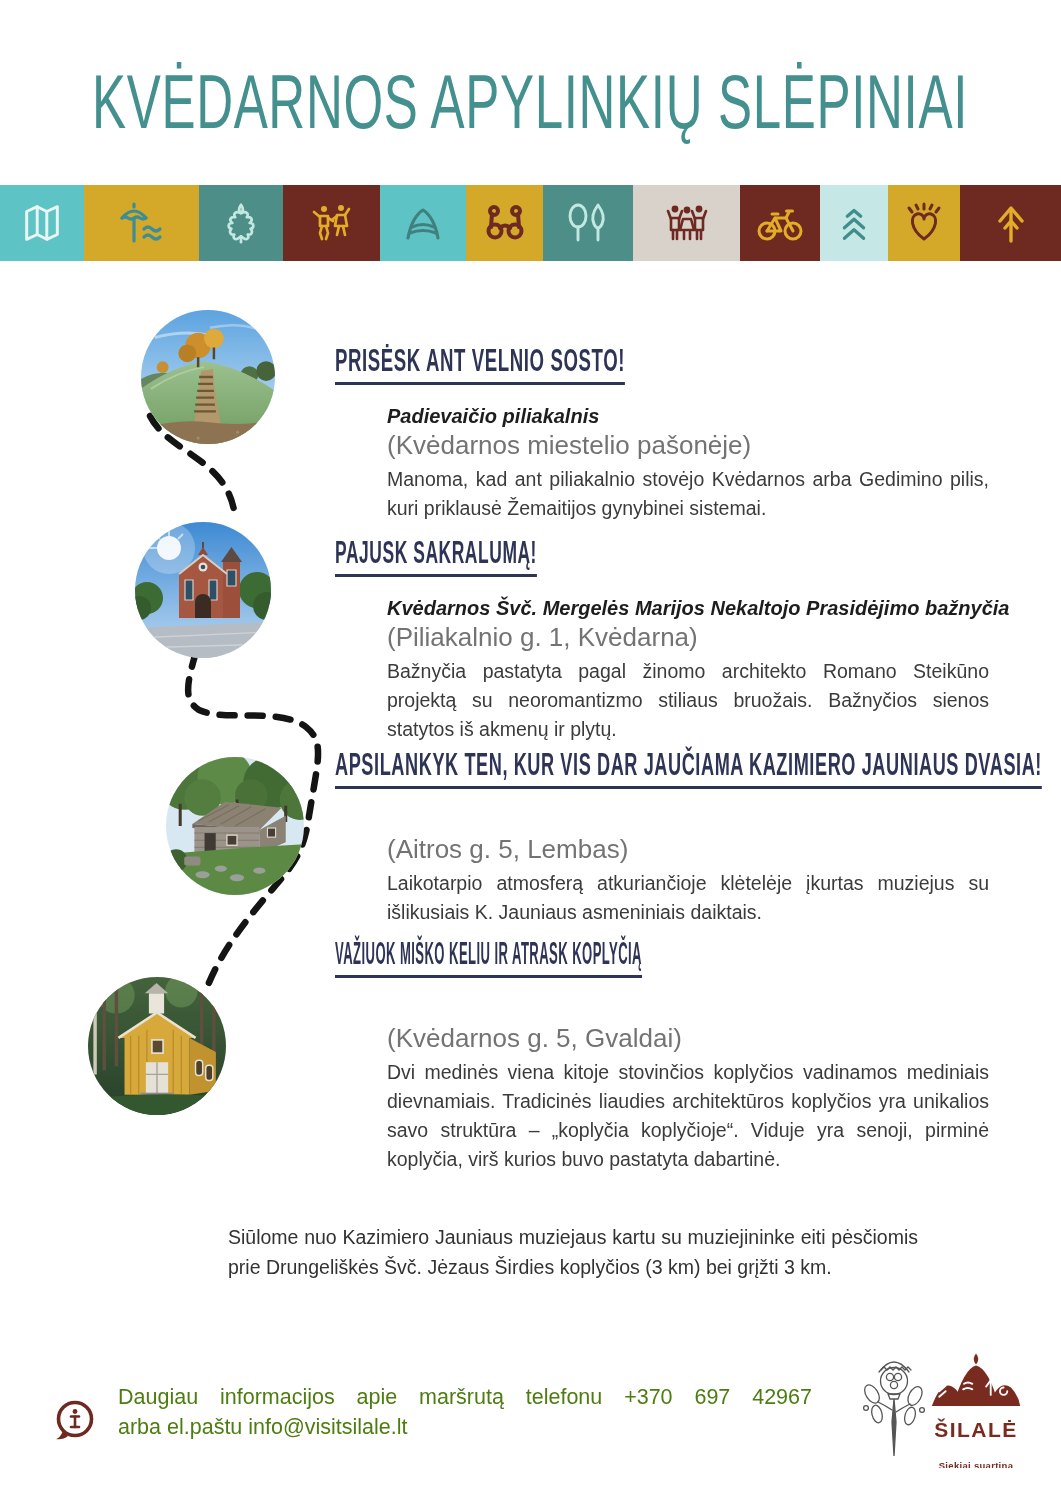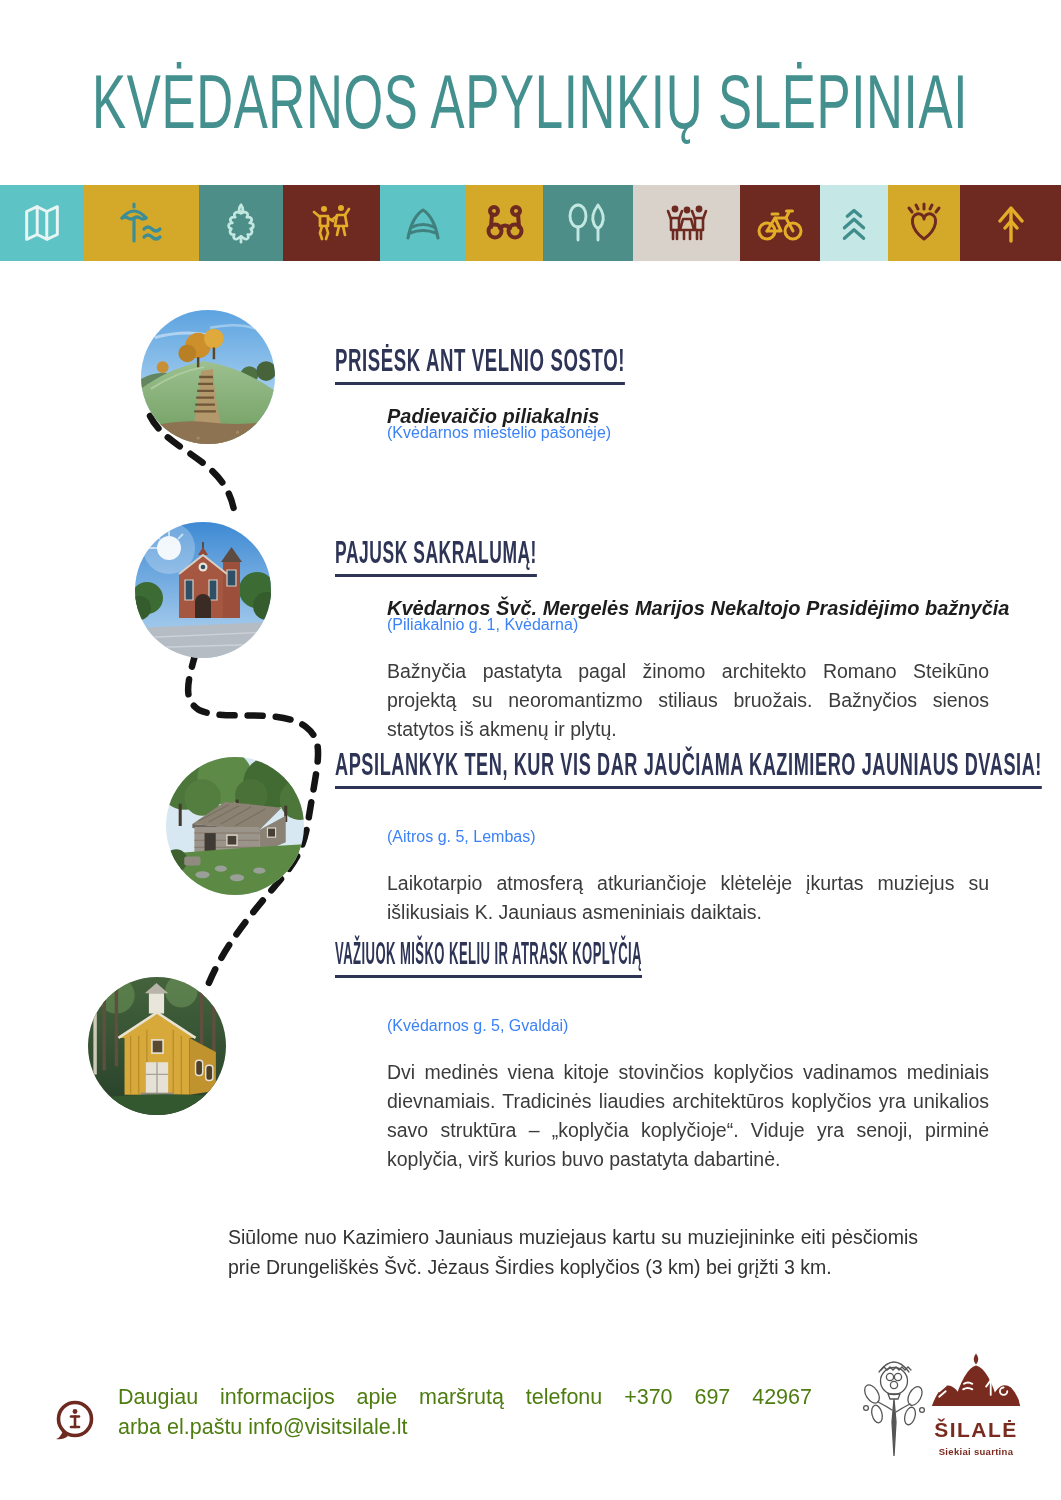--- a/index.html
+++ b/index.html
@@ -27,40 +27,40 @@
   #route{position:absolute;left:0;top:0;z-index:1;pointer-events:none;}
   .photo{z-index:2;}
 
   
   .section{position:absolute;left:335px;width:712px;height:200px;z-index:3;}
   .sec-heading{position:absolute;left:0;top:0;display:inline-block;white-space:nowrap;
       font-size:31px;font-weight:700;color:#2e3456;letter-spacing:1px;
       border-bottom:3px solid #2e3456;padding-bottom:3px;transform-origin:left center;}
   .sec-name{position:absolute;left:52px;top:54px;font-size:20px;font-weight:700;
       font-style:italic;color:#1d1d1d;white-space:nowrap;margin-top:8px;}
-  .sec-addr{position:absolute;left:52px;top:81px;font-size:16px;color:#3b82f6;white-space:nowrap;}
+  .sec-addr{position:absolute;left:52px;top:87px;font-size:26px;color:#737373;white-space:nowrap;}
   .sec-desc{position:absolute;left:52px;top:122px;width:602px;font-size:19.5px;
       line-height:1.48;color:#3b3b3b;text-align:justify;}
 
   
   .route-note{position:absolute;left:228px;top:1222px;width:690px;font-size:19.5px;
       line-height:30px;color:#323232;text-align:justify;z-index:3;}
 
   
   .footer-text{position:absolute;left:118px;top:1382px;width:694px;font-size:21.5px;
       line-height:30px;color:#4d7c0f;}
   .footer-text .l1{text-align:justify;text-align-last:justify;}
   .info-badge{position:absolute;left:52px;top:1398px;width:46px;height:46px;}
 
   
   .pin-logo{position:absolute;left:852px;top:1350px;width:84px;height:116px;}
   .silale{position:absolute;left:928px;top:1352px;width:96px;text-align:center;}
   .silale .hills{display:block;margin:0 auto;}
   .silale .word{font-size:21px;font-weight:700;letter-spacing:1.5px;color:#7a2b20;margin-top:6px;}
-  .silale .tag{font-size:9.5px;font-weight:700;color:#7a2b20;margin-top:4px;letter-spacing:.3px;}
+  .silale .tag{font-size:9.5px;font-weight:700;color:#7a2b20;margin-top:18px;letter-spacing:.3px;}
 </style>
 </head>
 <body>
 
 <div id="page">
 
   <div class="title" style="transform: scaleX(0.6715);">KVĖDARNOS APYLINKIŲ SLĖPINIAI</div>
 
   <div class="strip">
     <div class="tile bg-tealL" style="width:84px">
@@ -356,20 +356,21 @@
       <rect x="116" y="87" width="7" height="15" rx="3" fill="#4e4128" stroke="#e6e1d6" stroke-width="1.4"></rect>
       <rect x="52" y="114" width="32" height="6" fill="#8f8b80"></rect>
       <path d="M0 136 L0 120 Q68 112 136 118 L136 136 Z" fill="#33572e"></path>
     </svg>
   </div>
 
   <div class="section" style="top:343px">
     <div class="sec-heading" style="transform: scaleX(0.6002);">PRISĖSK ANT VELNIO SOSTO!</div>
     <div class="sec-name">Padievaičio piliakalnis</div>
     <div class="sec-addr">(Kvėdarnos miestelio pašonėje)</div>
+    <div class="sec-desc">Manoma, kad ant piliakalnio stovėjo Kvėdarnos arba Gedimino pilis, kuri priklausė Žemaitijos gynybinei sistemai.</div>
   </div>
 
   <div class="section" style="top:535px">
     <div class="sec-heading" style="transform: scaleX(0.5624);">PAJUSK SAKRALUMĄ!</div>
     <div class="sec-name">Kvėdarnos Švč. Mergelės Marijos Nekaltojo Prasidėjimo bažnyčia</div>
     <div class="sec-addr">(Piliakalnio g. 1, Kvėdarna)</div>
     <div class="sec-desc">Bažnyčia pastatyta pagal žinomo architekto Romano Steikūno projektą su neoromantizmo stiliaus bruožais. Bažnyčios sienos statytos iš akmenų ir plytų.</div>
   </div>
 
   <div class="section" style="top:747px">

